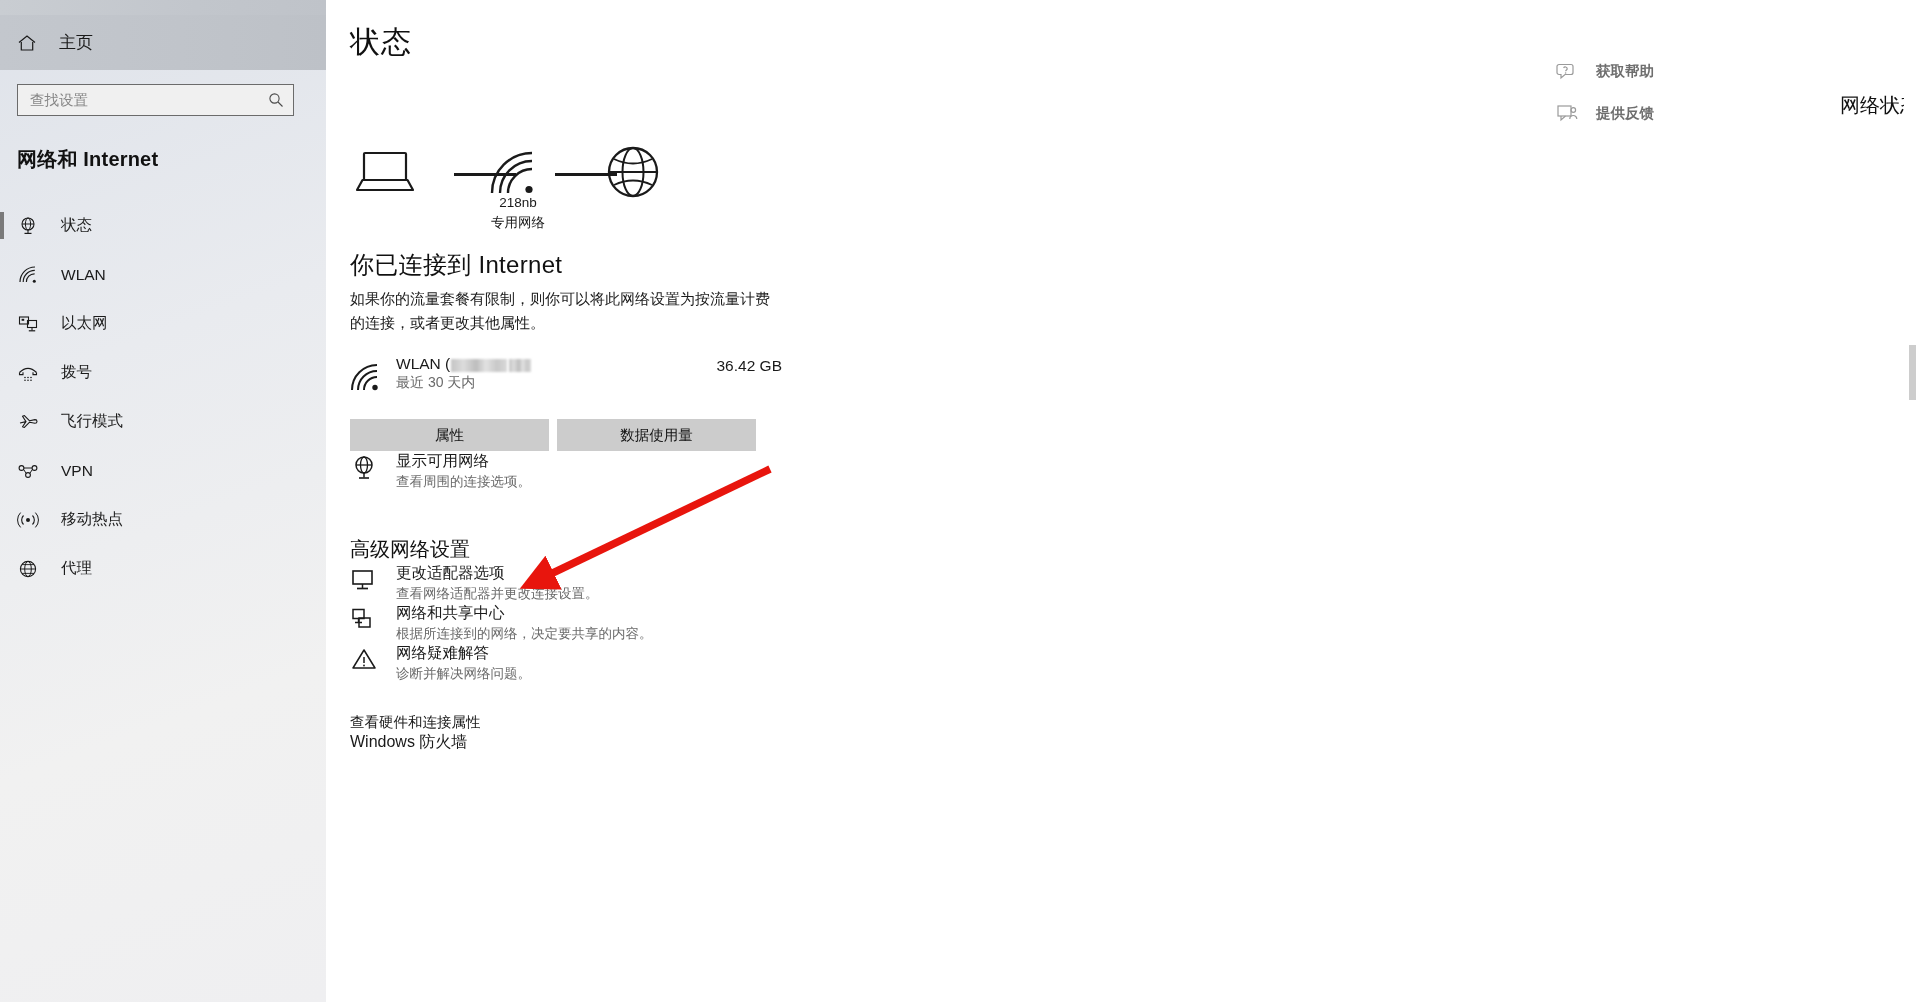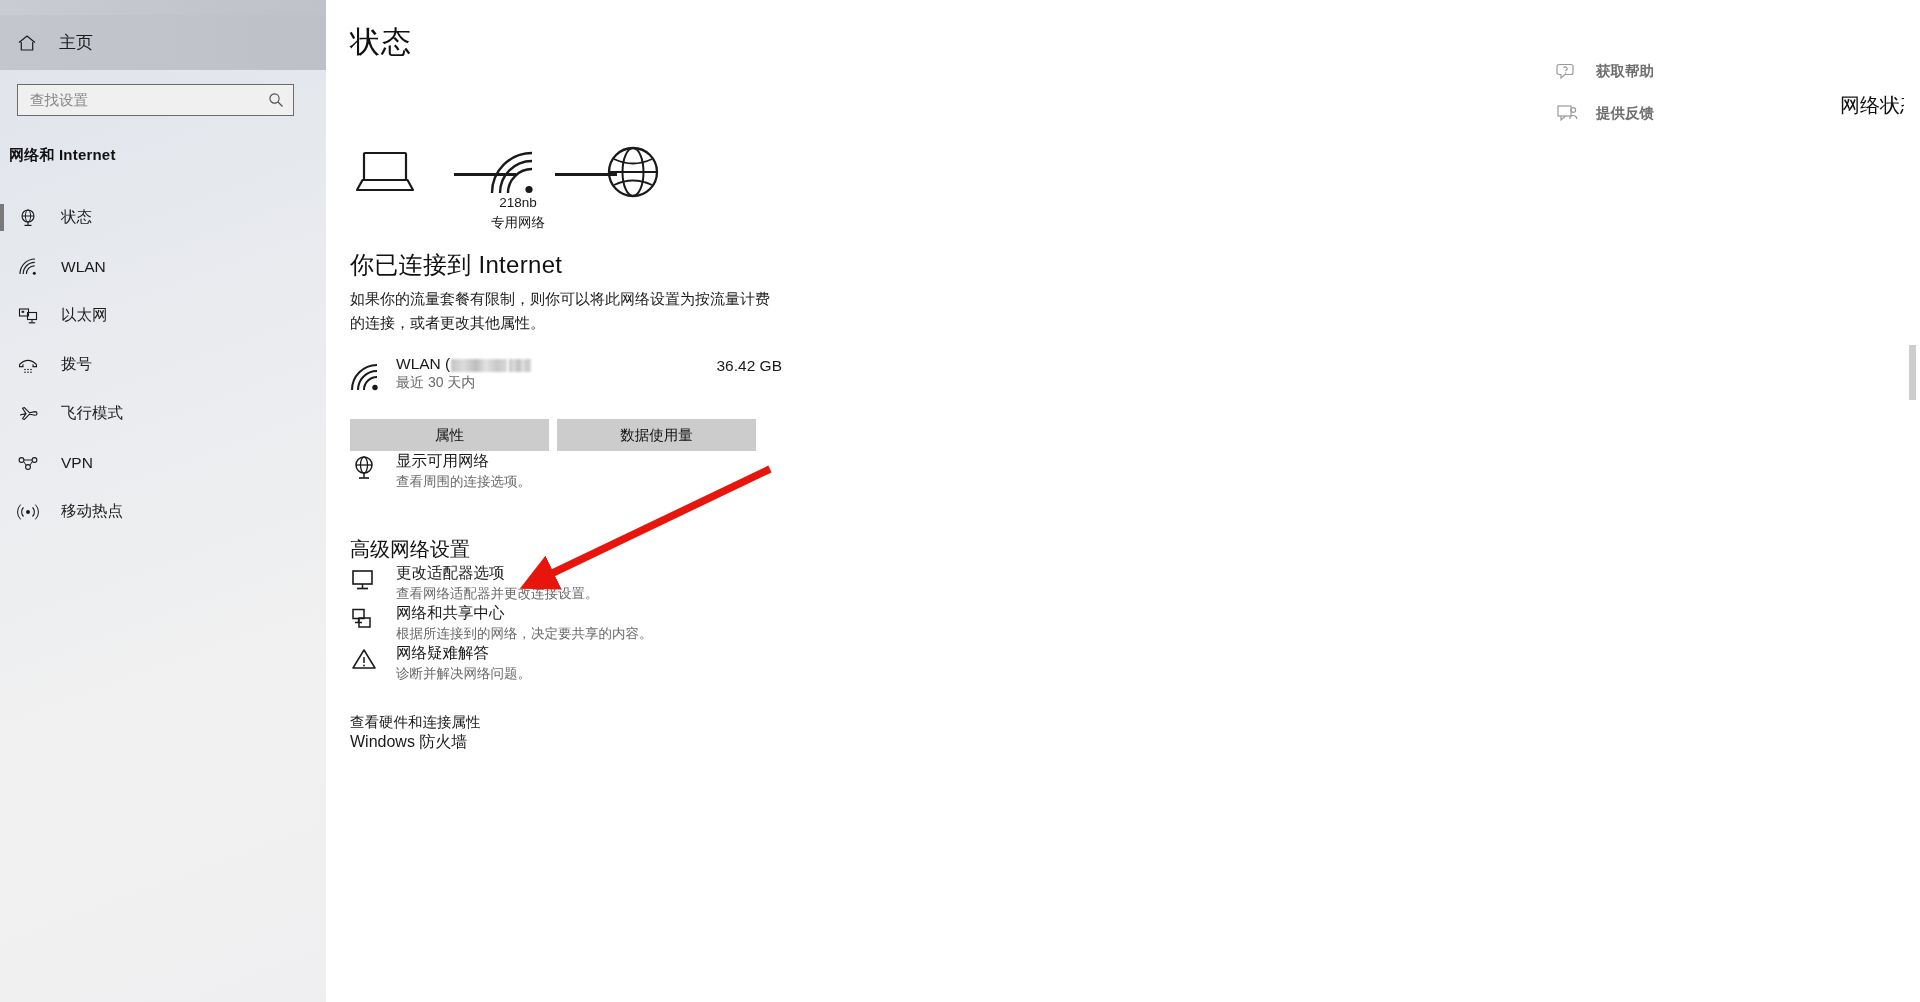--- a/index.html
+++ b/index.html
@@ -36,22 +36,22 @@
     position: relative;
   }
   .search-box input {
     flex: 1; border: none; outline: none; background: transparent;
     font-size: 14.5px; color: #333; font-family: inherit;
   }
   .search-box input::placeholder { color: #868686; }
   .search-ico { width: 18px; height: 18px; flex: 0 0 18px; }
 
   .cat-title {
-    font-size: 15px; font-weight: bold; color: #111;
-    padding: 30px 0 0 9px; letter-spacing: .2px;
+    font-size: 20px; font-weight: bold; color: #111;
+    padding: 30px 0 0 17px; letter-spacing: .2px;
   }
 
   .nav { margin-top: 28px; }
   .nav-item {
     height: 49px; display: flex; align-items: center;
     padding-left: 17px; gap: 22px; position: relative; cursor: default;
   }
   .nav-item .nico { width: 22px; height: 22px; flex:0 0 22px; display:flex; align-items:center; justify-content:center; }
   .nav-item .nlabel { font-size: 15.5px; color: #1b1b1b; }
   .nav-item.selected::before {
@@ -250,20 +250,32 @@
             <circle cx="11" cy="11" r="2" fill="#1a1a1a"></circle>
             <path d="M6.5 6.5 A6.4 6.4 0 0 0 6.5 15.5" fill="none" stroke="#1a1a1a" stroke-width="1.1"></path>
             <path d="M15.5 6.5 A6.4 6.4 0 0 1 15.5 15.5" fill="none" stroke="#1a1a1a" stroke-width="1.1"></path>
             <path d="M3.6 3.6 A10.5 10.5 0 0 0 3.6 18.4" fill="none" stroke="#1a1a1a" stroke-width="1"></path>
             <path d="M18.4 3.6 A10.5 10.5 0 0 1 18.4 18.4" fill="none" stroke="#1a1a1a" stroke-width="1"></path>
           </svg>
         </span>
         <span class="nlabel">移动热点</span>
       </div>
 
+      <div class="nav-item">
+        <span class="nico">
+          <svg width="22" height="22" viewBox="0 0 22 22">
+            <circle cx="11" cy="11" r="7.6" fill="none" stroke="#1a1a1a" stroke-width="1.1"></circle>
+            <ellipse cx="11" cy="11" rx="3.3" ry="7.6" fill="none" stroke="#1a1a1a" stroke-width="1"></ellipse>
+            <line x1="3.4" y1="11" x2="18.6" y2="11" stroke="#1a1a1a" stroke-width="1"></line>
+            <line x1="5" y1="6.6" x2="17" y2="6.6" stroke="#1a1a1a" stroke-width=".9"></line>
+            <line x1="5" y1="15.4" x2="17" y2="15.4" stroke="#1a1a1a" stroke-width=".9"></line>
+          </svg>
+        </span>
+        <span class="nlabel">代理</span>
+      </div>
 
     </div>
   </div>
 
   <div class="main">
 
     <div class="page-title">状态</div>
     <div class="sec-title">网络状态</div>
 
     <div class="diagram">

